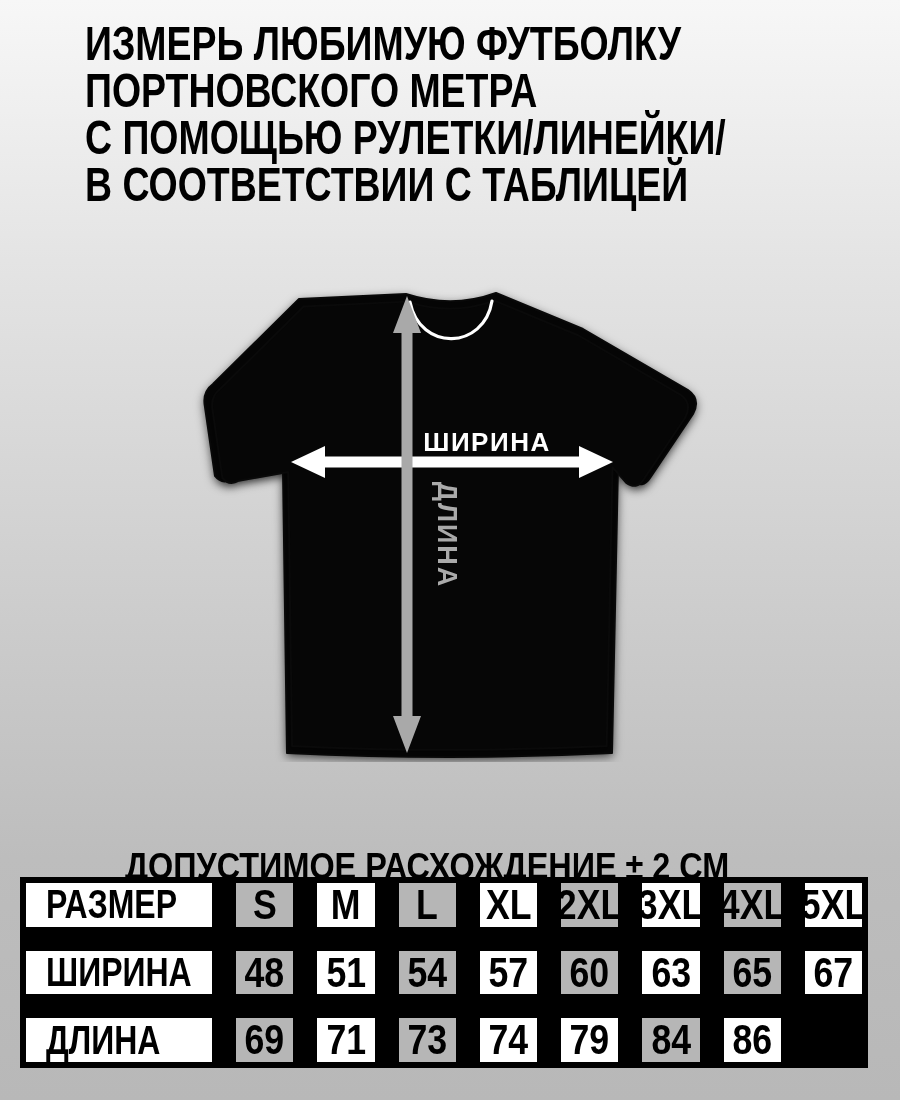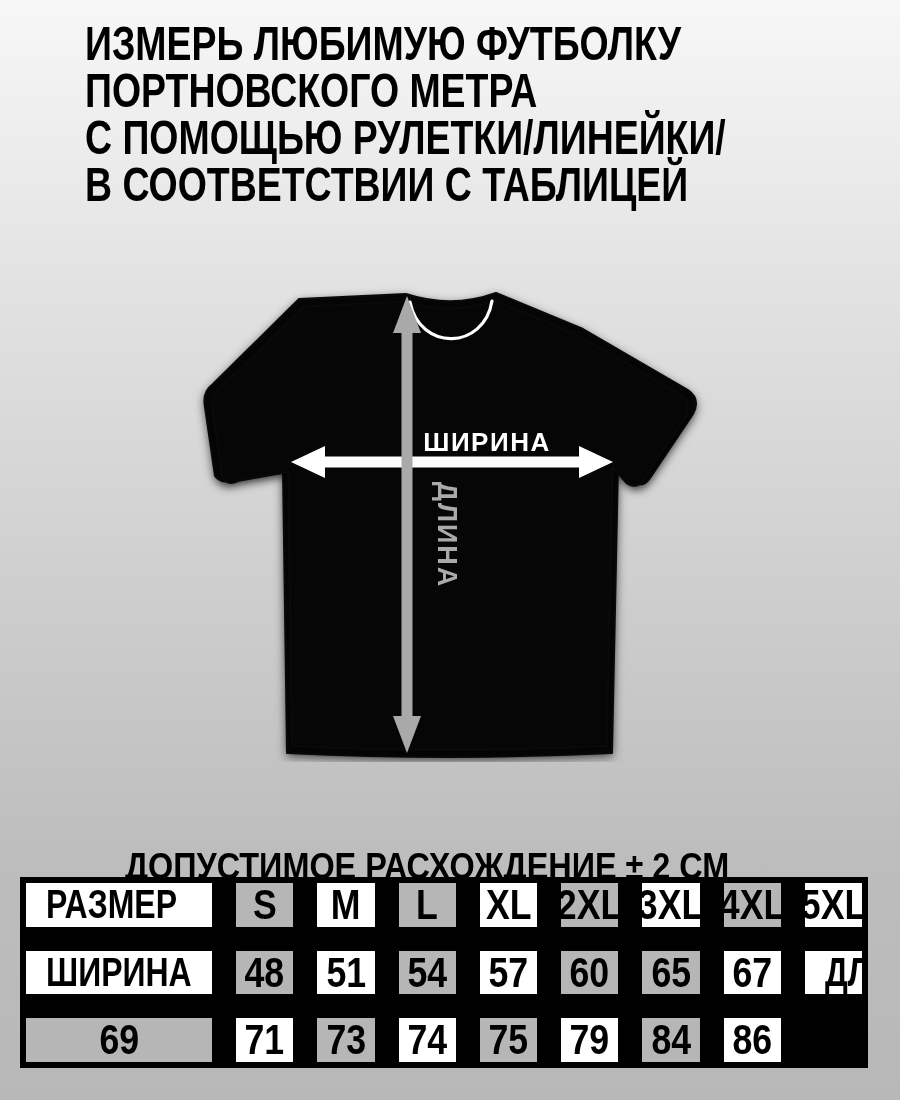--- a/index.html
+++ b/index.html
@@ -141,20 +141,23 @@
       </div>
     <div class="cell g">
         <span class="ccell">54</span>
       </div>
     <div class="cell">
         <span class="ccell">57</span>
       </div>
     <div class="cell g">
         <span class="ccell">60</span>
       </div>
+    <div class="cell">
+        <span class="ccell">63</span>
+      </div>
     <div class="cell g">
         <span class="ccell">65</span>
       </div>
     <div class="cell">
         <span class="ccell">67</span>
       </div>
 
     <div class="cell lbl">
         <span class="clbl">ДЛИНА</span>
       </div>
@@ -163,23 +166,20 @@
       </div>
     <div class="cell">
         <span class="ccell">71</span>
       </div>
     <div class="cell g">
         <span class="ccell">73</span>
       </div>
     <div class="cell">
         <span class="ccell">74</span>
       </div>
-    <div class="cell g">
-        <span class="ccell">75</span>
-      </div>
     <div class="cell">
         <span class="ccell">79</span>
       </div>
     <div class="cell g">
         <span class="ccell">84</span>
       </div>
     <div class="cell">
         <span class="ccell">86</span>
       </div>
   </div>

